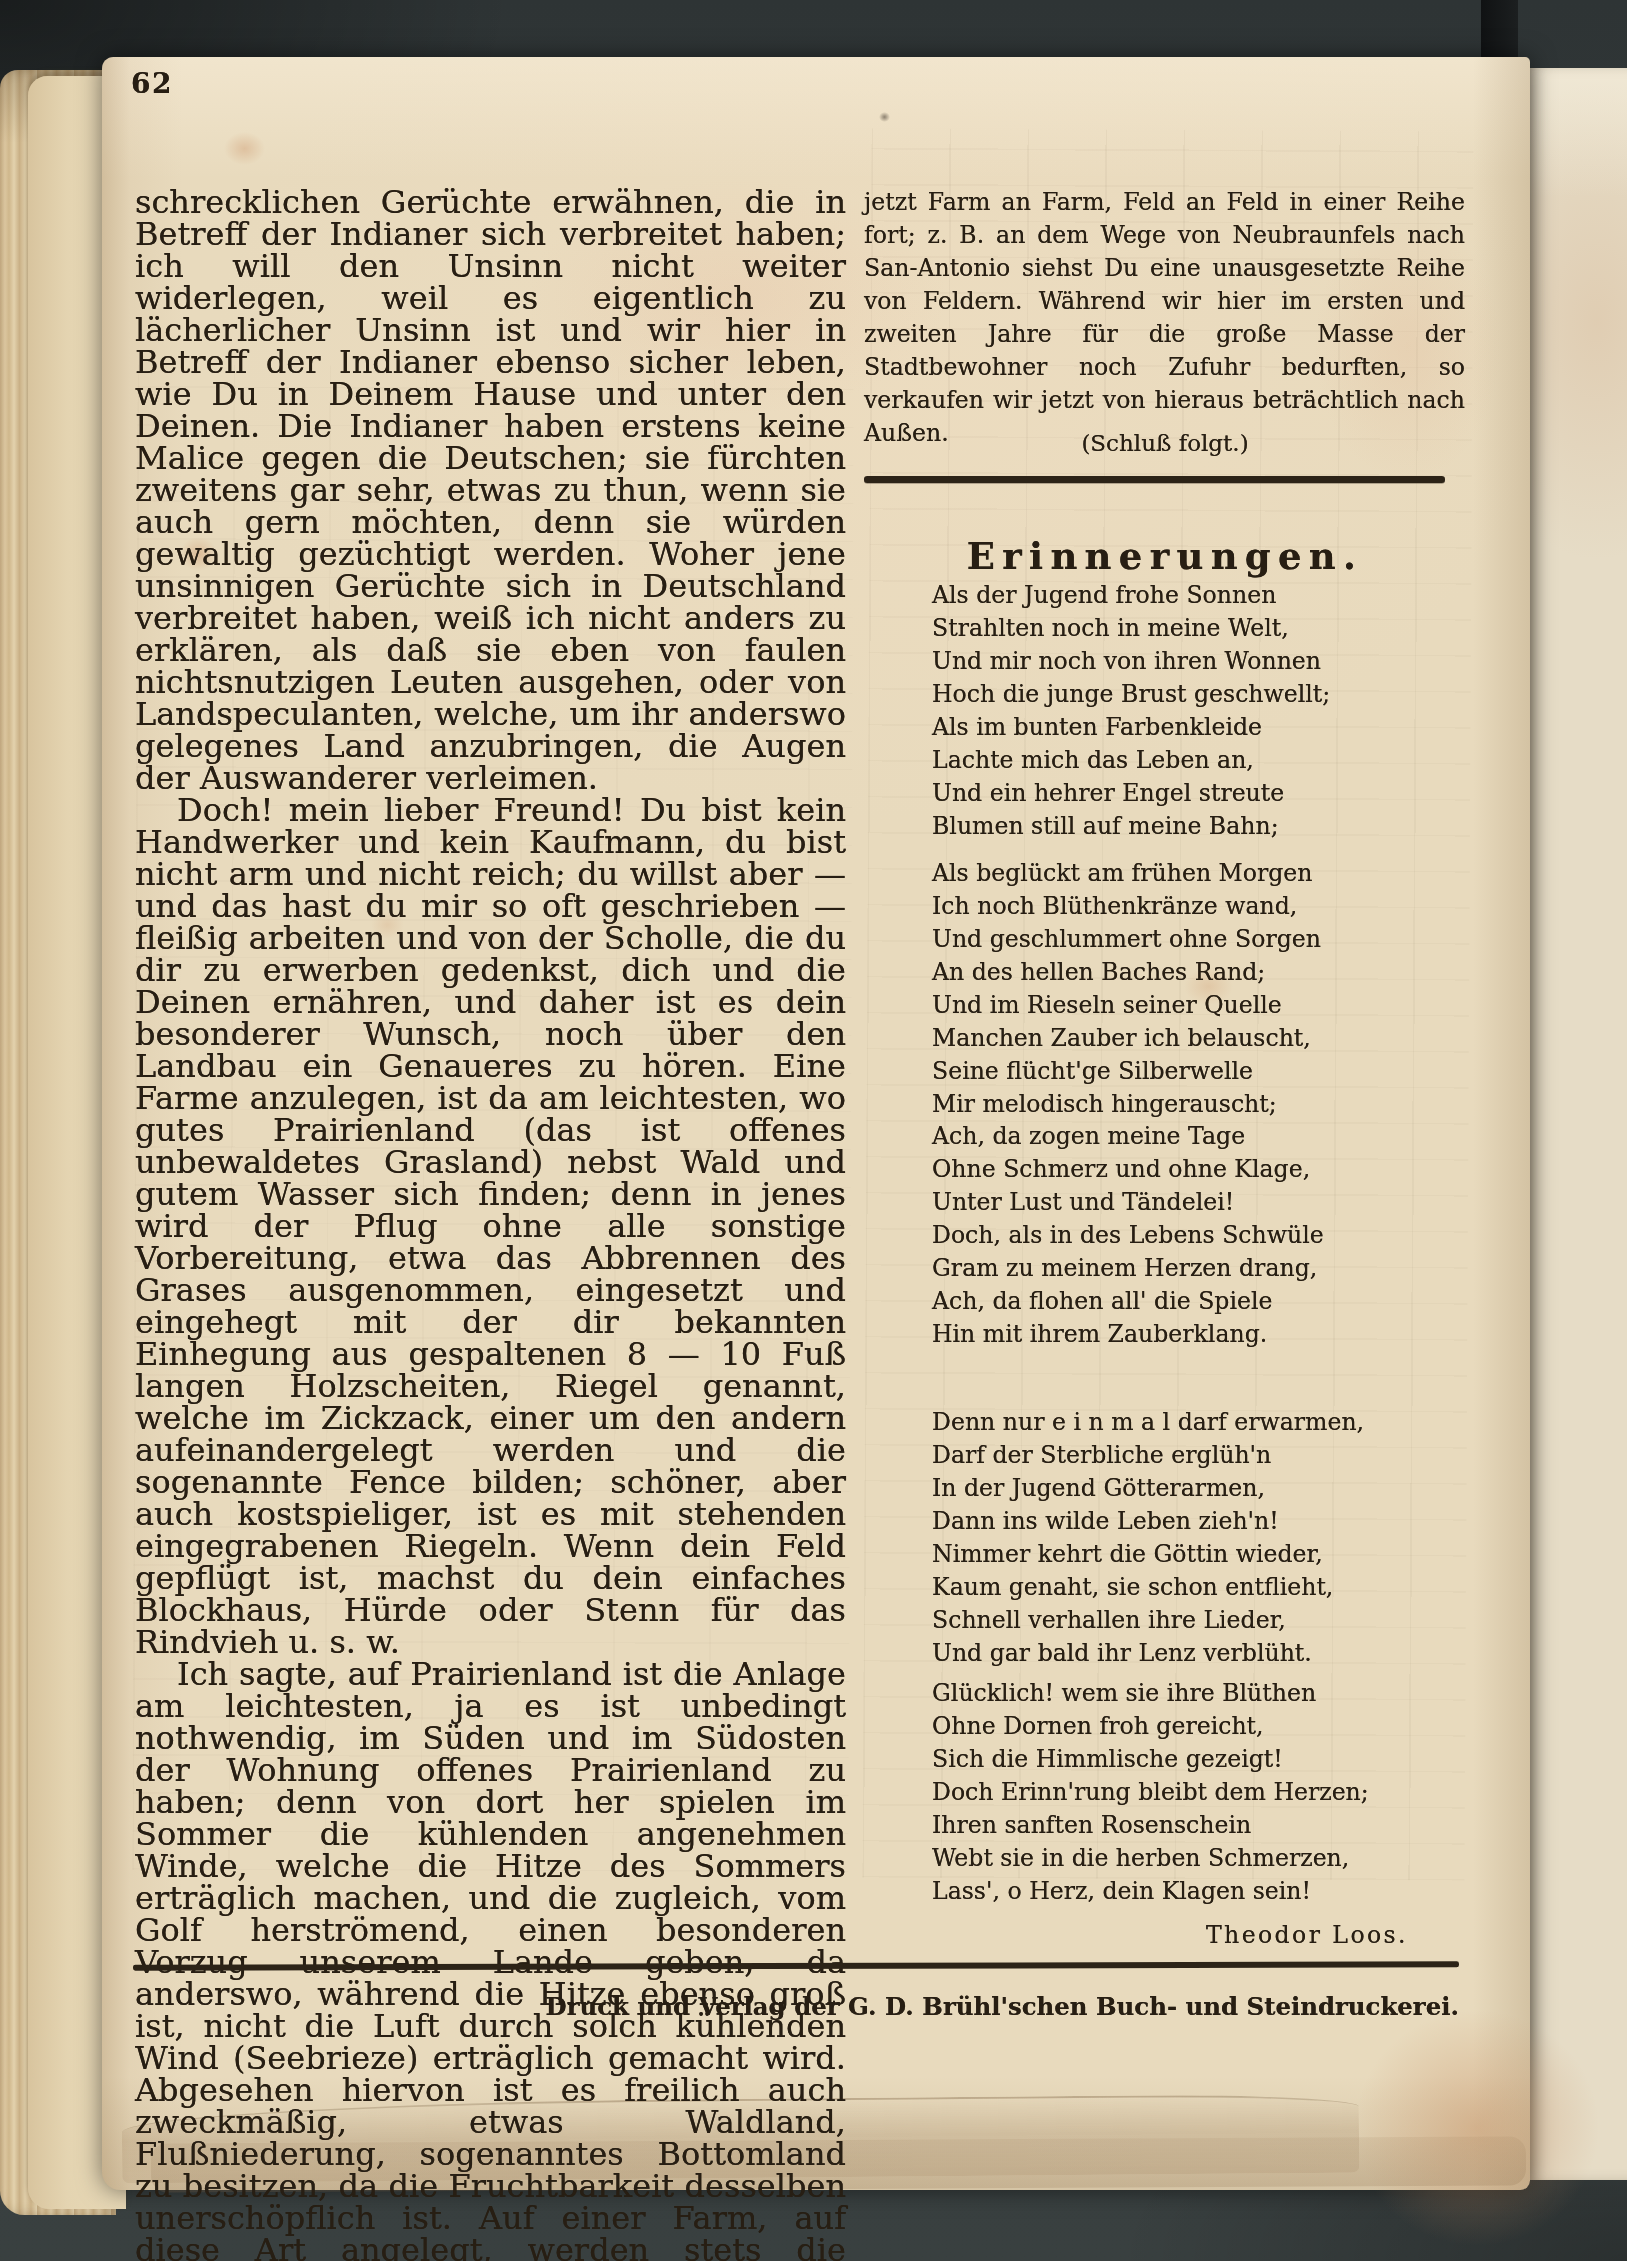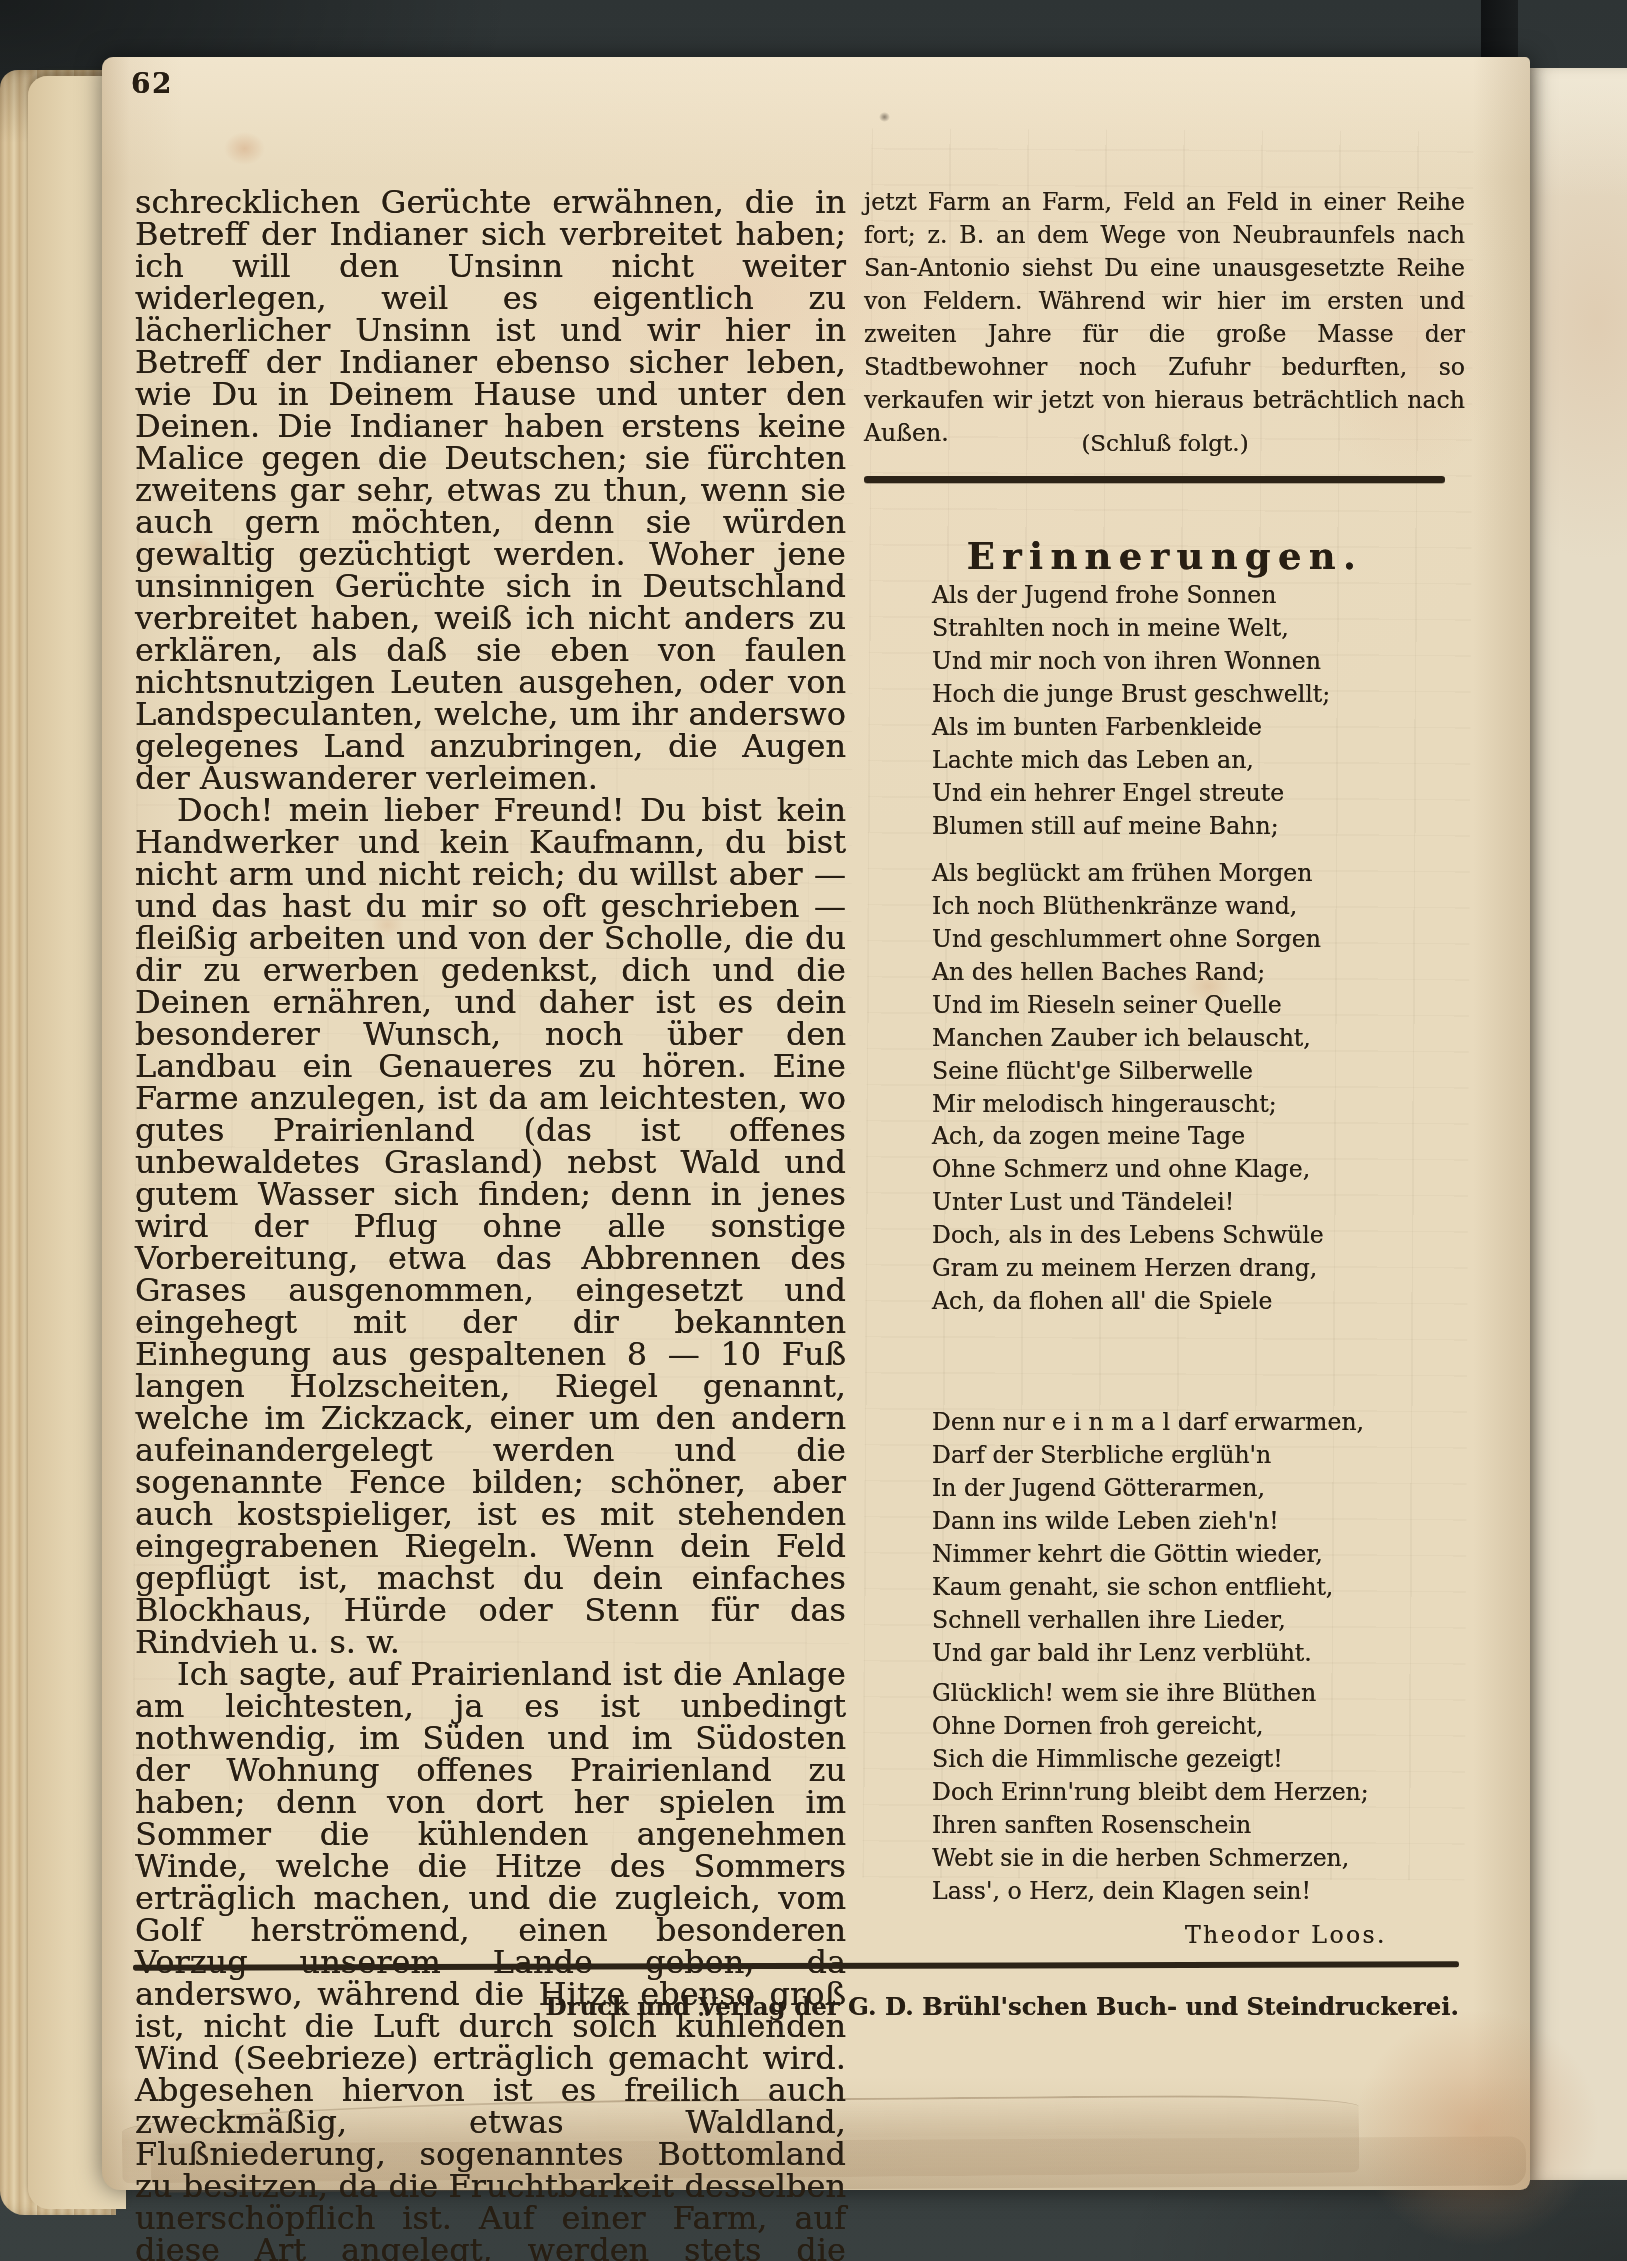--- a/index.html
+++ b/index.html
@@ -106,21 +106,21 @@
   .col-left p + p{text-indent:42px;}
 
   .col-right{position:absolute;left:762px;top:129px;width:602px;}
   .rc-cont{position:absolute;left:0;top:0;width:601px;margin:0;font-size:23.6px;line-height:33px;text-align:justify;}
   .closing-note{position:absolute;left:0;top:244px;width:100%;text-align:center;font-size:23px;}
   .rule-mid{position:absolute;left:0;top:290px;width:581px;height:6.5px;background:#2c2317;border-radius:3.3px;box-shadow:0 0.8px 0 rgba(39,30,19,.4);}
   .poem-title{position:absolute;left:0;top:348px;width:100%;text-align:center;font-size:37px;font-weight:bold;letter-spacing:7.3px;}
   .stanza{position:absolute;left:68px;width:504px;font-size:23.6px;line-height:33px;}
   .stanza-1{top:393px;} .stanza-2{top:671px;} .stanza-3{top:934px;} .stanza-4{top:1208px;margin-top:12px;} .stanza-5{top:1491px;}
   .poem-line{white-space:nowrap;}
-  .poem-signature{position:absolute;left:181px;top:1735px;width:342px;text-align:right;font-size:23.6px;letter-spacing:2.4px;}
+  .poem-signature{position:absolute;left:202px;top:1735px;width:342px;text-align:right;font-size:23.6px;letter-spacing:2.4px;}
 
   .rule-bottom{position:absolute;left:31px;top:1906px;width:1326px;height:5.7px;background:#2c2317;border-radius:2.4px;transform:rotate(-.15deg);}
   .imprint{position:absolute;left:31px;top:1935px;width:1326px;text-align:right;font-size:24.4px;font-weight:bold;}
 </style>
 </head>
 <body>
 
 <div class="scan">
 
   <div class="page-stack"></div>
@@ -180,20 +180,21 @@
         <div class="poem-line">Mir melodisch hingerauscht;</div>
       </div>
 
       <div class="stanza stanza-3 ink">
         <div class="poem-line">Ach, da zogen meine Tage</div>
         <div class="poem-line">Ohne Schmerz und ohne Klage,</div>
         <div class="poem-line">Unter Lust und Tändelei!</div>
         <div class="poem-line">Doch, als in des Lebens Schwüle</div>
         <div class="poem-line">Gram zu meinem Herzen drang,</div>
         <div class="poem-line">Ach, da flohen all' die Spiele</div>
+        <div class="poem-line">Hin mit ihrem Zauberklang.</div>
       </div>
 
       <div class="stanza stanza-4 ink">
         <div class="poem-line">Denn nur e i n m a l darf erwarmen,</div>
         <div class="poem-line">Darf der Sterbliche erglüh'n</div>
         <div class="poem-line">In der Jugend Götterarmen,</div>
         <div class="poem-line">Dann ins wilde Leben zieh'n!</div>
         <div class="poem-line">Nimmer kehrt die Göttin wieder,</div>
         <div class="poem-line">Kaum genaht, sie schon entflieht,</div>
         <div class="poem-line">Schnell verhallen ihre Lieder,</div>

